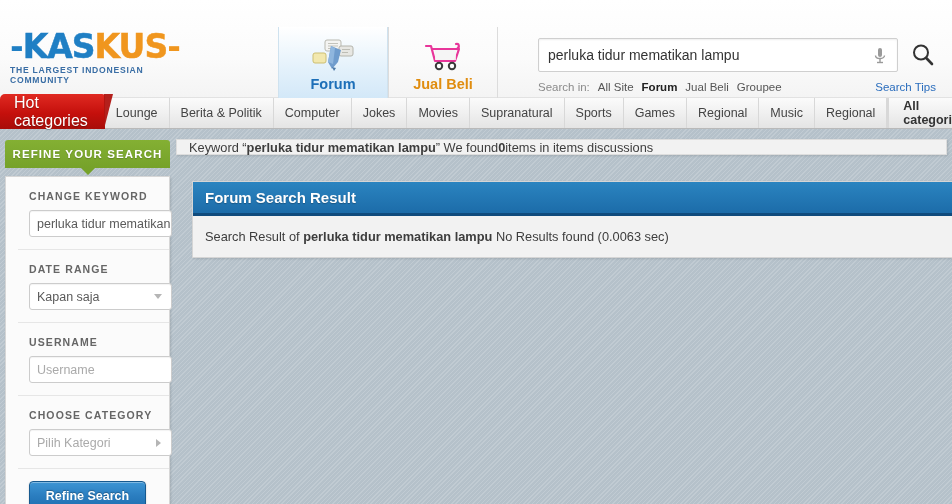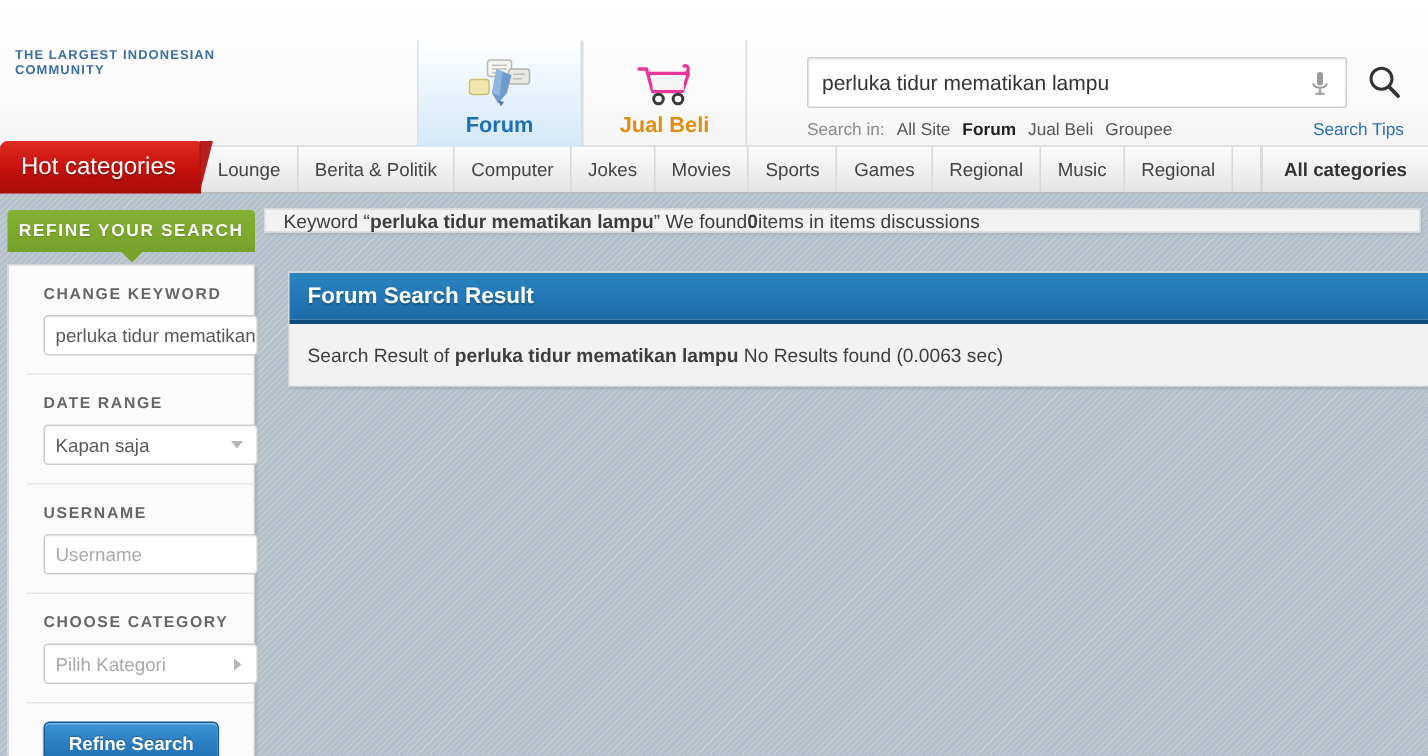--- a/index.html
+++ b/index.html
@@ -246,20 +246,23 @@
     font-size: 12.8px; color: #3d3d3d;
   }
   .result-body b { font-weight: bold; }
 </style>
 </head>
 <body>
 
 <div class="header">
 
   <div class="logo-wrap">
+    <div class="logo-text">
+      <span class="logo-dash">-</span><span class="logo-kas">KAS</span><span class="logo-kus">KUS</span><span class="logo-dash2">-</span>
+    </div>
     <div class="logo-tag">THE LARGEST INDONESIAN COMMUNITY</div>
   </div>
 
   <div class="chan-tabs">
     <div class="chan-tab active">
       <div class="chan-ico">
         <svg width="44" height="34" viewBox="0 0 44 34">
           <rect x="14" y="2" width="16" height="11" rx="2" fill="#f4f4f2" stroke="#b9b9b0"></rect>
           <line x1="17" y1="5.5" x2="27" y2="5.5" stroke="#c3c3bb"></line>
           <line x1="17" y1="8" x2="27" y2="8" stroke="#c3c3bb"></line>
@@ -321,20 +324,21 @@
 
 <div class="navbar">
   <div class="hot-cat">
     <span>Hot categories</span>
   </div>
   <div class="nav-item">Lounge</div>
   <div class="nav-item">Berita &amp; Politik</div>
   <div class="nav-item">Computer</div>
   <div class="nav-item">Jokes</div>
   <div class="nav-item">Movies</div>
+  <div class="nav-item">Supranatural</div>
   <div class="nav-item">Sports</div>
   <div class="nav-item">Games</div>
   <div class="nav-item">Regional</div>
   <div class="nav-item">Music</div>
   <div class="nav-item">Regional</div>
   <div class="nav-spacer"></div>
   <div class="all-cat">
     <span>All categories</span>
 
   </div>

